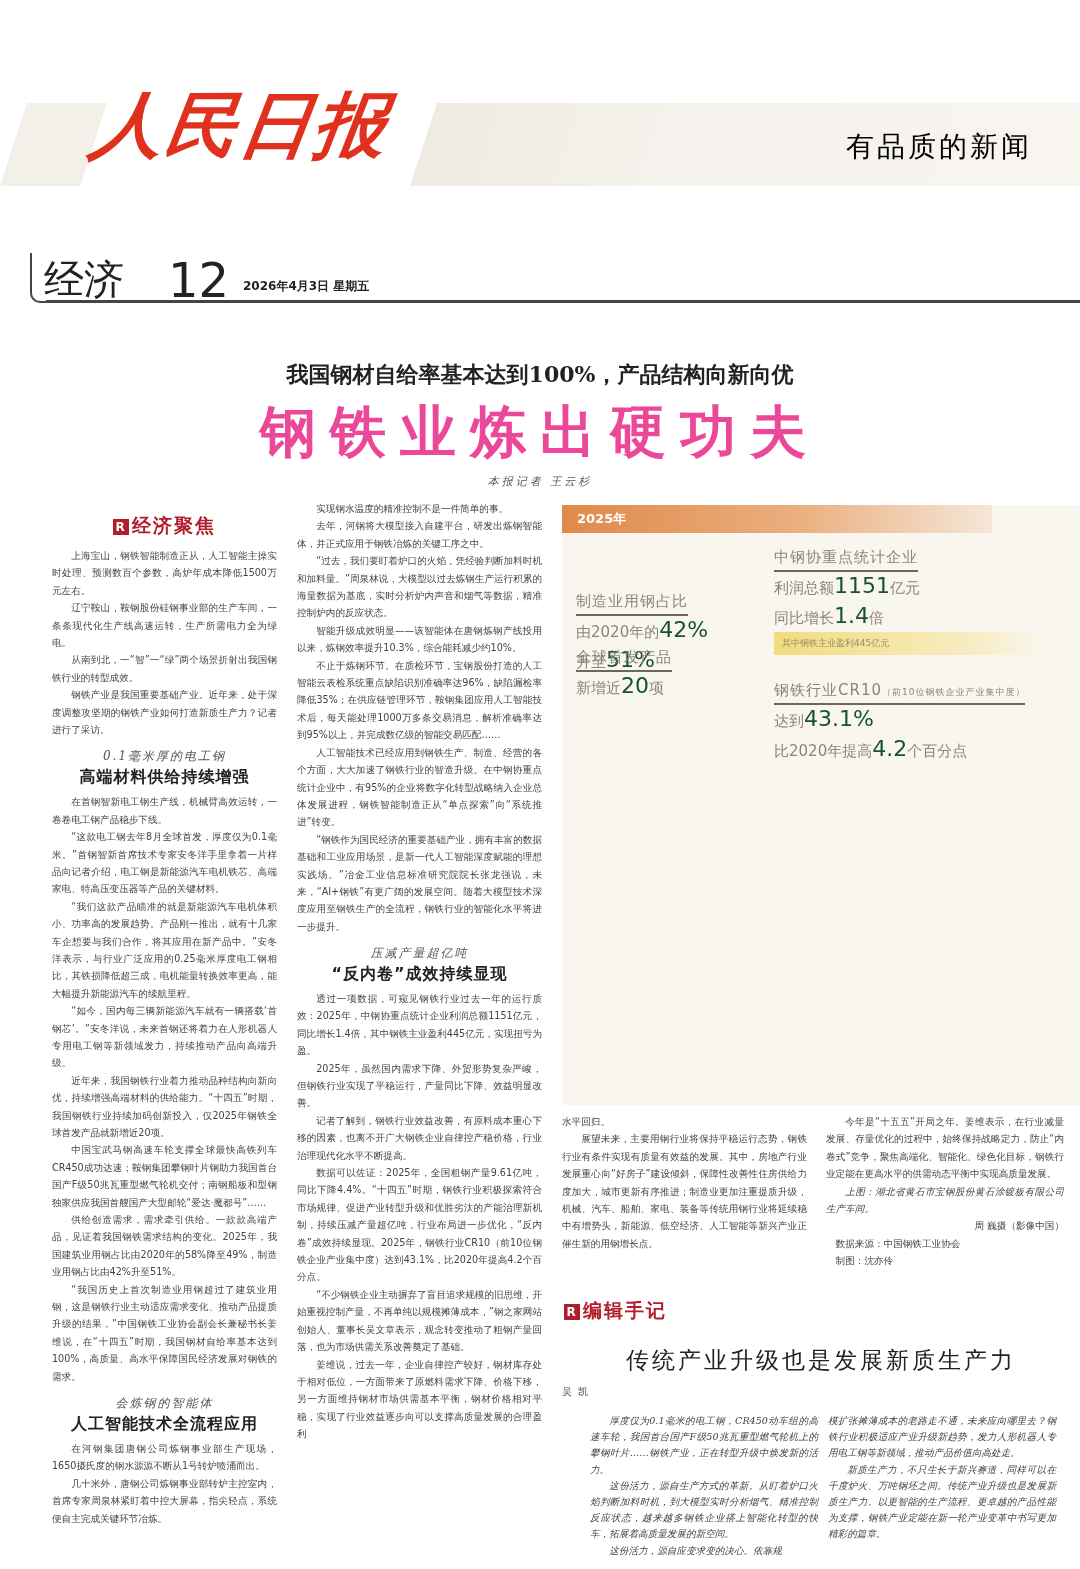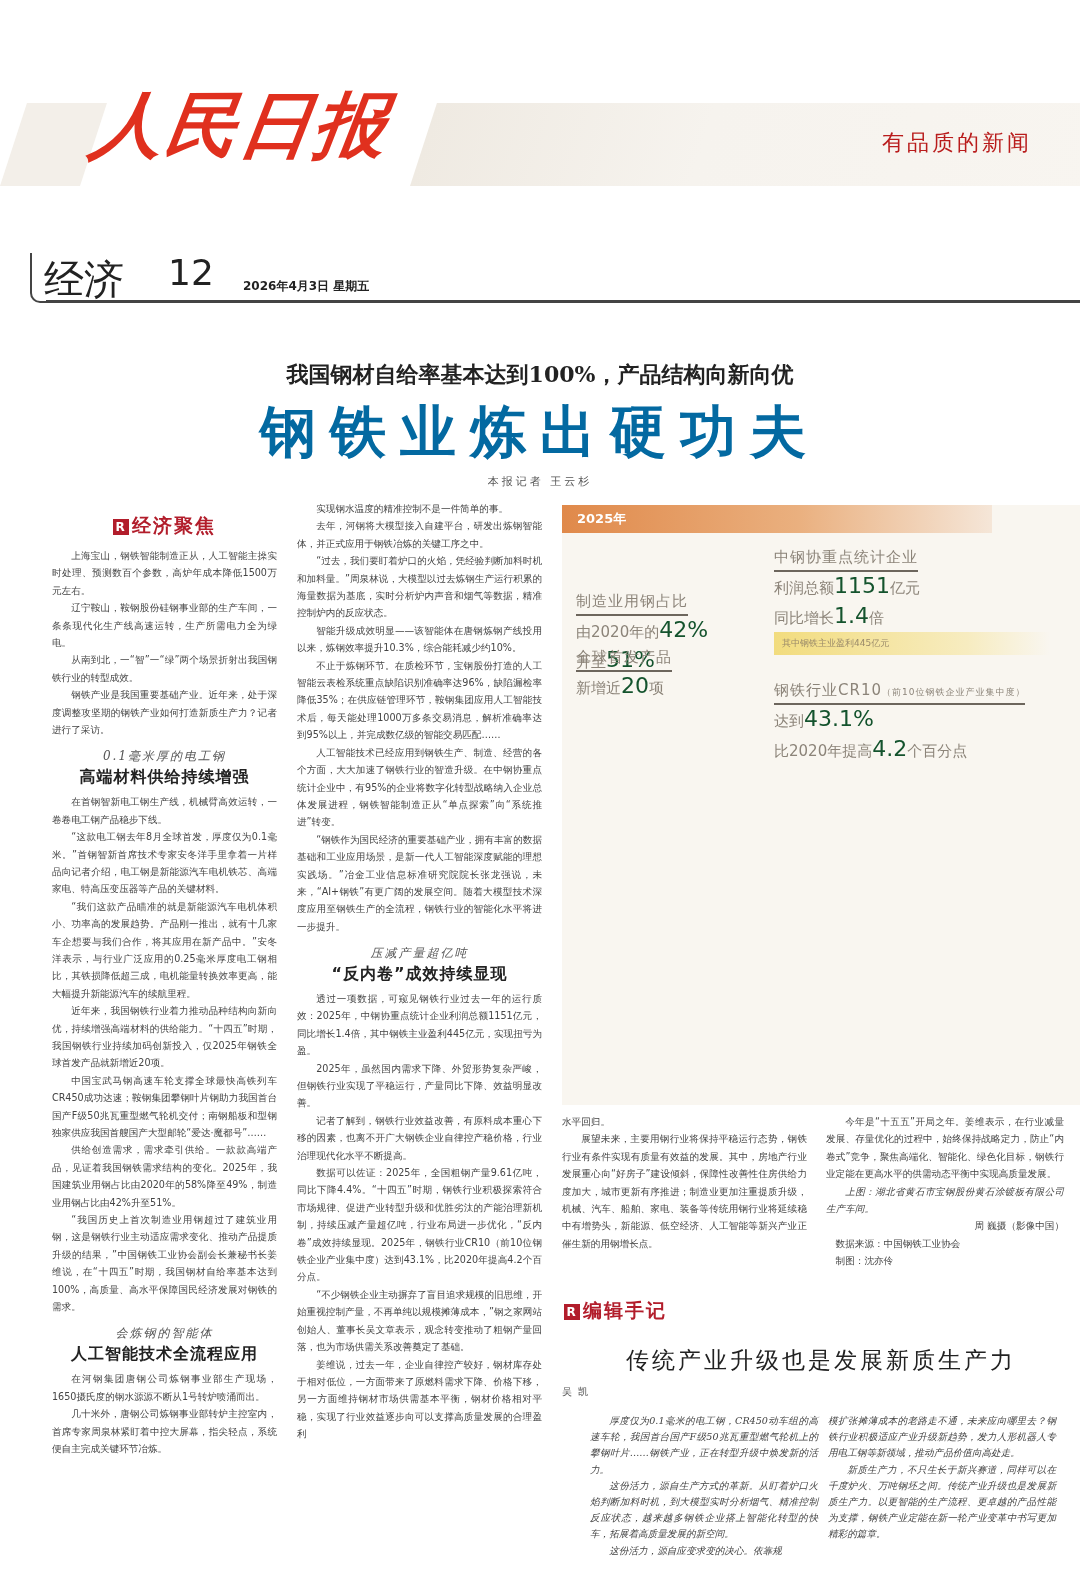--- a/index.html
+++ b/index.html
@@ -5,31 +5,31 @@
   html, body { margin:0; padding:0; background:#fff; }
   body { width:1080px; height:1569px; position:relative; overflow:hidden;
          font-family:"DejaVu Sans", sans-serif; color:#333; }
   .abs { position:absolute; }
   
   .band-left { left:0; top:103px; width:80px; height:83px; background:#f3efe9; transform:skewX(-18deg); transform-origin:bottom left; }
   .band-right { left:410px; top:103px; width:700px; height:83px; background:#f3efe9; transform:skewX(-18deg); transform-origin:bottom left;
                 background:linear-gradient(90deg,#efeae2,#f6f3ee 40%,#f8f5f0); }
   .logo { left:92px; top:78px; font-family:"DejaVu Serif", serif; font-size:72px; font-style:italic; font-weight:bold;
           color:#e0301e; letter-spacing:2px; transform:skewX(-8deg); }
-  .slogan { right:48px; top:128px; font-size:22px; color:#b91c1c; letter-spacing:3px; font-family:"DejaVu Serif", serif;text-align:center; }
+  .slogan { right:48px; top:128px; font-size:28px; color:#000000; letter-spacing:3px; font-family:"DejaVu Serif", serif;text-align:center; }
   
   .sec-bracket { left:30px; top:253px; width:16px; height:48px; border-left:2px solid #444; border-bottom:2px solid #444; border-bottom-left-radius:10px; }
   .sec-title { left:44px; top:252px; font-size:40px; color:#222; font-family:"DejaVu Sans", sans-serif; }
-  .sec-num { left:168px; top:252px; font-size:36px; color:#222; }
+  .sec-num { left:168px; top:252px; font-size:48px; color:#222; }
   .sec-date { left:243px; top:278px; font-size:12px; color:#222; font-weight:bold; }
   .sec-rule { left:46px; top:300px; width:1034px; height:3px; background:#444; }
   
   .kicker { left:0; width:1080px; top:360px; text-align:center; font-family:"DejaVu Serif", serif; font-weight:bold; font-size:22px; color:#222; }
-  .headline { left:0; width:1080px; top:395px; text-align:center; font-weight:bold; font-size:56px; color:#0369a1; letter-spacing:14px; }
-  .byline { left:0; width:1080px; top:474px; text-align:center; font-size:11px; color:#555; font-family:"DejaVu Serif", serif; letter-spacing:3px; }
+  .headline { left:0; width:1080px; top:395px; text-align:center; font-weight:bold; font-size:56px; color:#ec4899; letter-spacing:14px; }
+  .byline { left:0; width:1080px; top:474px; text-align:center; font-size:11px; color:#555; font-family:"DejaVu Serif", serif; font-style:italic; letter-spacing:3px; }
   
   .col { position:absolute; font-size:9.6px; line-height:17.4px; color:#444; text-align:justify; }
   .col p { margin:0; text-indent:2em; }
   .col1 { left:52px; top:547px; width:225px; }
   .col2 { left:297px; top:500px; width:245px; }
   .col-title-red { color:#b21d2b; font-weight:bold; font-size:19px; text-align:center; margin:0 0 10px 0; letter-spacing:2px; }
   .r-box { display:inline-block; width:16px; height:16px; background:#b21d2b; color:#fff; font-size:12px; line-height:16px; text-align:center; margin-right:3px; vertical-align:1px; }
   .sub-kicker { text-align:center; font-family:"DejaVu Serif", serif; font-style:italic; font-size:12px; color:#555; margin:10px 0 2px 0; letter-spacing:2px; }
   .sub-head { text-align:center; font-weight:bold; font-size:16px; color:#222; margin:2px 0 8px 0; letter-spacing:1px; }
   
@@ -90,20 +90,21 @@
 <div class="col col1">
   <p>上海宝山，钢铁智能制造正从，人工智能主操实时处理、预测数百个参数，高炉年成本降低1500万元左右。</p>
   <p>辽宁鞍山，鞍钢股份硅钢事业部的生产车间，一条条现代化生产线高速运转，生产所需电力全为绿电。</p>
   <p>从南到北，一“智”一“绿”两个场景折射出我国钢铁行业的转型成效。</p>
   <p>钢铁产业是我国重要基础产业。近年来，处于深度调整攻坚期的钢铁产业如何打造新质生产力？记者进行了采访。</p>
   <div class="sub-kicker">0.1毫米厚的电工钢</div>
   <div class="sub-head">高端材料供给持续增强</div>
   <p>在首钢智新电工钢生产线，机械臂高效运转，一卷卷电工钢产品稳步下线。</p>
   <p>“这款电工钢去年8月全球首发，厚度仅为0.1毫米。”首钢智新首席技术专家安冬洋手里拿着一片样品向记者介绍，电工钢是新能源汽车电机铁芯、高端家电、特高压变压器等产品的关键材料。</p>
   <p>“我们这款产品瞄准的就是新能源汽车电机体积小、功率高的发展趋势。产品刚一推出，就有十几家车企想要与我们合作，将其应用在新产品中。”安冬洋表示，与行业广泛应用的0.25毫米厚度电工钢相比，其铁损降低超三成，电机能量转换效率更高，能大幅提升新能源汽车的续航里程。</p>
+  <p>“如今，国内每三辆新能源汽车就有一辆搭载‘首钢芯’。”安冬洋说，未来首钢还将着力在人形机器人专用电工钢等新领域发力，持续推动产品向高端升级。</p>
   <p>近年来，我国钢铁行业着力推动品种结构向新向优，持续增强高端材料的供给能力。“十四五”时期，我国钢铁行业持续加码创新投入，仅2025年钢铁全球首发产品就新增近20项。</p>
   <p>中国宝武马钢高速车轮支撑全球最快高铁列车CR450成功达速；鞍钢集团攀钢叶片钢助力我国首台国产F级50兆瓦重型燃气轮机交付；南钢船板和型钢独家供应我国首艘国产大型邮轮“爱达·魔都号”……</p>
   <p>供给创造需求，需求牵引供给。一款款高端产品，见证着我国钢铁需求结构的变化。2025年，我国建筑业用钢占比由2020年的58%降至49%，制造业用钢占比由42%升至51%。</p>
   <p>“我国历史上首次制造业用钢超过了建筑业用钢，这是钢铁行业主动适应需求变化、推动产品提质升级的结果，”中国钢铁工业协会副会长兼秘书长姜维说，在“十四五”时期，我国钢材自给率基本达到100%，高质量、高水平保障国民经济发展对钢铁的需求。</p>
   <div class="sub-kicker">会炼钢的智能体</div>
   <div class="sub-head">人工智能技术全流程应用</div>
   <p>在河钢集团唐钢公司炼钢事业部生产现场，1650摄氏度的钢水源源不断从1号转炉喷涌而出。</p>
   <p>几十米外，唐钢公司炼钢事业部转炉主控室内，首席专家周泉林紧盯着中控大屏幕，指尖轻点，系统便自主完成关键环节冶炼。</p>
 </div>
 

